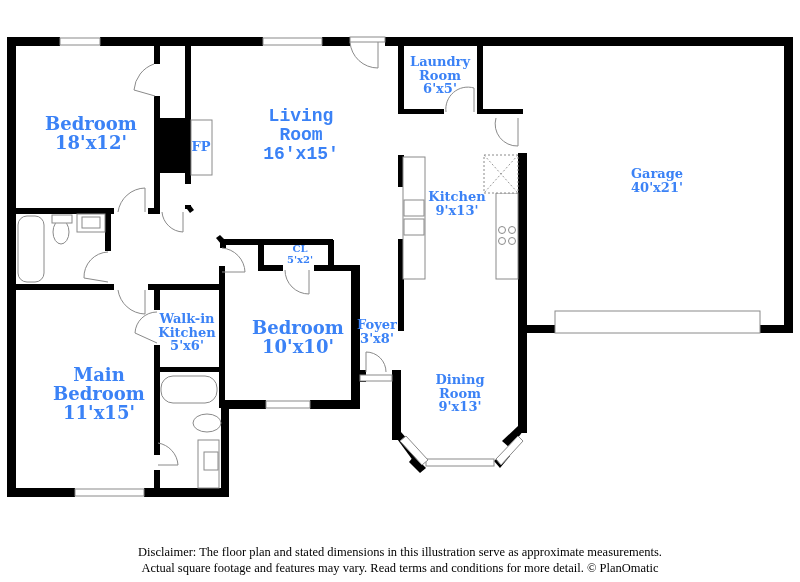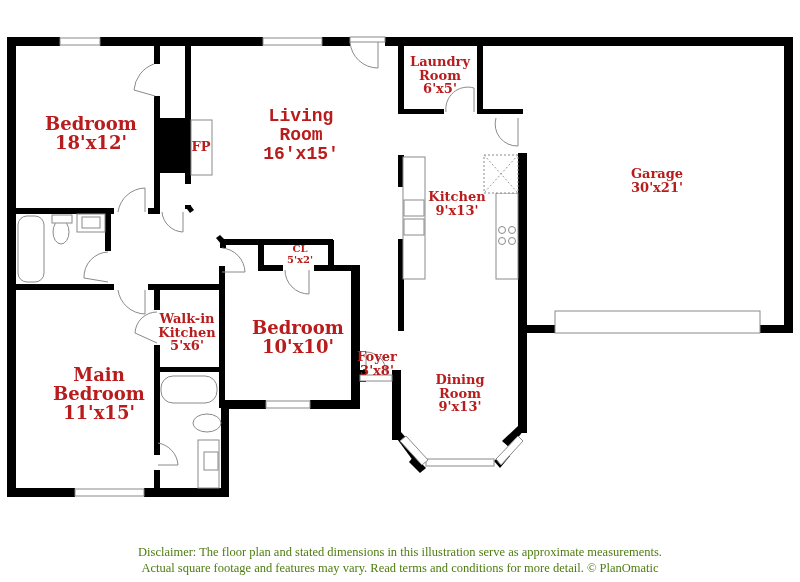--- a/index.html
+++ b/index.html
@@ -8,38 +8,38 @@
     .wall { fill: #000; }
     .grey { fill: none; stroke: #9a9a9a; stroke-width: 1; }
     .win { fill: #fff; stroke: #8a8a8a; stroke-width: 1; }
     .fixture { fill: #fff; stroke: #8a8a8a; stroke-width: 1; }
     .door-arc { fill: none; stroke: #8a8a8a; stroke-width: 1; }
     .door-leaf { fill: none; stroke: #8a8a8a; stroke-width: 1; }
     .label {
       position: absolute;
       font-family: "DejaVu Serif", "Liberation Serif", serif;
       font-weight: bold;
-      color: #b91c1c;
+      color: #3b82f6;
       text-align: center;
       line-height: 1.05;
       transform: translate(-50%, -50%);
       white-space: nowrap;
     }
     .label span { display: block; }
     .lg { font-size: 18px; margin-left: 12px; }
     .md { font-size: 13px; }
     .sm { font-size: 13px; }
     .xs { font-size: 10px; }
     .disclaimer {
       position: absolute;
       left: 0; width: 800px;
       top: 544px;
       font-family: "Liberation Serif", "DejaVu Serif", serif;
       font-size: 12.5px;
-      color: #4d7c0f;
+      color: #000000;
       text-align: center;
       line-height: 16px;
     }
     .disclaimer span { display: block; }
   </style>
 </head>
 <body>
 
 <svg id="plan" width="800" height="582" viewBox="0 0 800 582" xmlns="http://www.w3.org/2000/svg">
 
@@ -229,21 +229,21 @@
 </div>
 
 <div class="label md" style="left:440px; top:75px;">
   <span>Laundry</span>
   <span>Room</span>
   <span>6'x5'</span>
 </div>
 
 <div class="label md" style="left:657px; top:181px;">
   <span>Garage</span>
-  <span>30'x21'</span>
+  <span>40'x21'</span>
 </div>
 
 <div class="label md" style="left:457px; top:204px;">
   <span>Kitchen</span>
   <span>9'x13'</span>
 </div>
 
 <div class="label xs" style="left:300px; top:254px;">
   <span>CL</span>
   <span>5'x2'</span>
@@ -259,21 +259,21 @@
   <span>Kitchen</span>
   <span>5'x6'</span>
 </div>
 
 <div class="label lg" style="left:87px; top:394px;">
   <span>Main</span>
   <span>Bedroom</span>
   <span>11'x15'</span>
 </div>
 
-<div class="label md" style="left:377px; top:332px;margin-top:32px;">
+<div class="label md" style="left:377px; top:332px;">
   <span>Foyer</span>
   <span>3'x8'</span>
 </div>
 
 <div class="label md" style="left:460px; top:393px;">
   <span>Dining</span>
   <span>Room</span>
   <span>9'x13'</span>
 </div>
 

